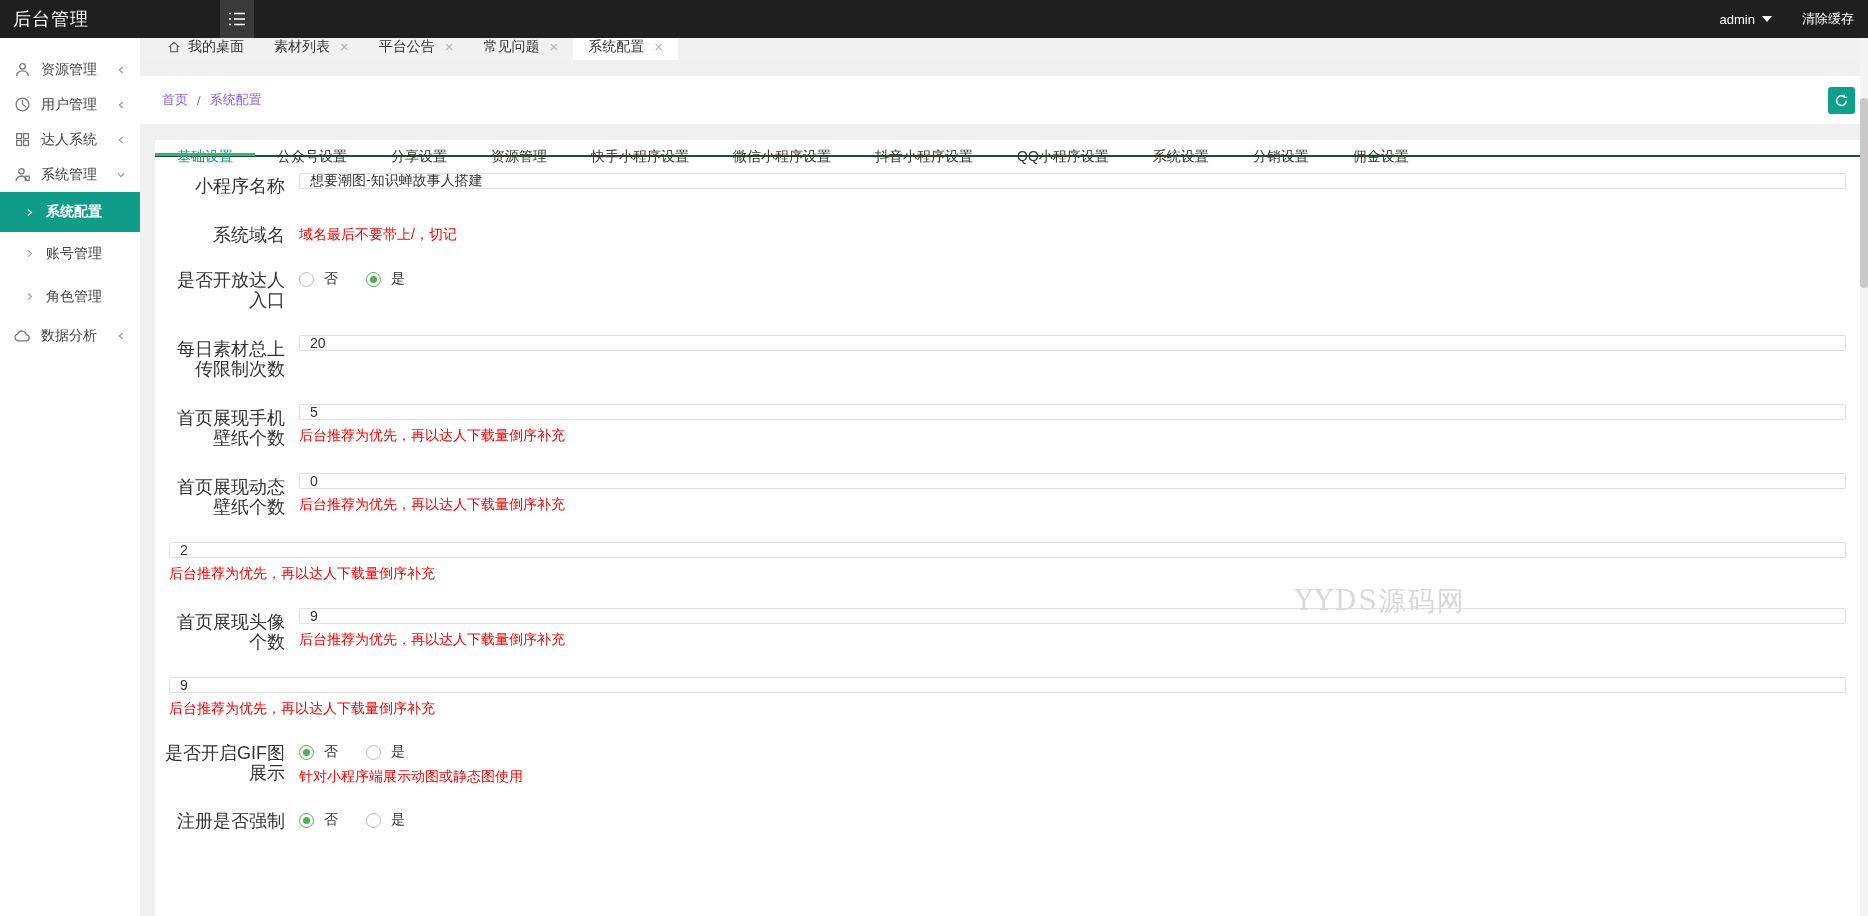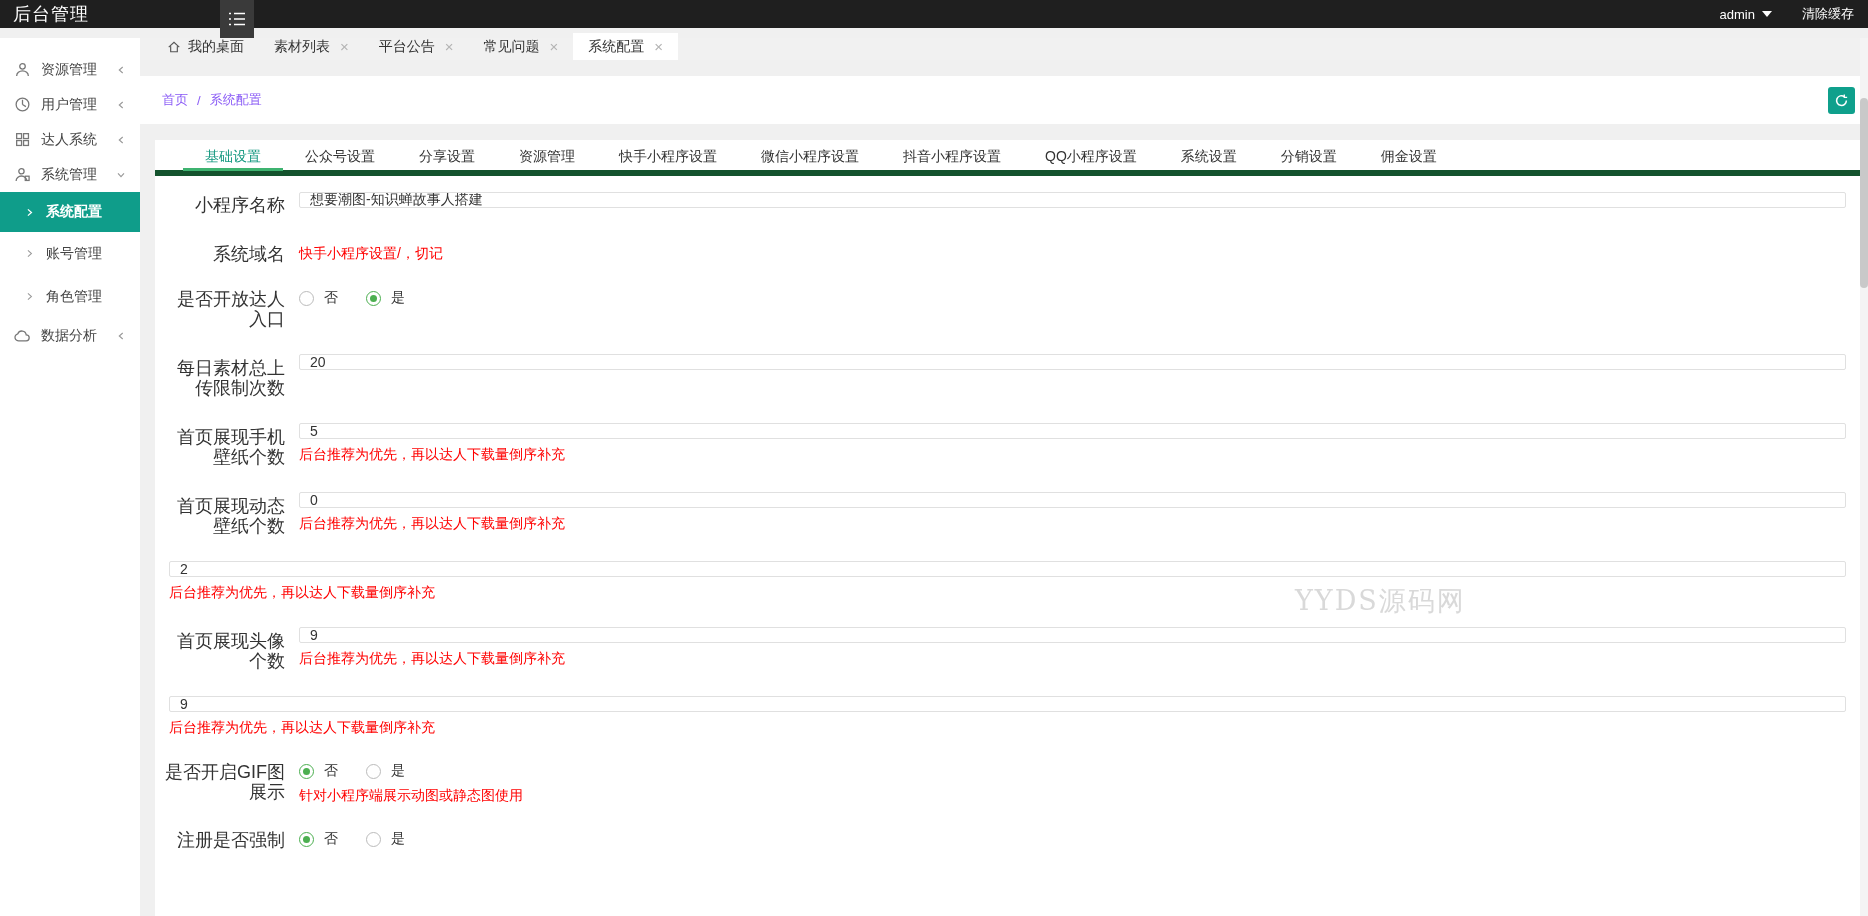--- a/index.html
+++ b/index.html
@@ -3,21 +3,21 @@
 <meta charset="utf-8">
 <style>
   * { box-sizing: border-box; margin: 0; padding: 0; }
   html,body { width:1868px; height:916px; overflow:hidden; }
   body {
     position:relative; background:#f0f0f0;
     font-family:"Liberation Sans","DejaVu Sans",sans-serif;
     color:#333;
   }
   
-  .topbar { position:absolute; top:0; left:0; width:1868px; height:28px;
+  .topbar { position:absolute; top:0; left:0; width:1868px; height:38px;
     background:#1f1f1f; color:#fff; display:flex; align-items:center; z-index:30; }
   .topbar-title { font-size:18px; padding-left:13px; letter-spacing:1px; }
   .hamburger { position:absolute; left:220px; top:0; width:34px; height:38px;
     background:#3a3a3a; display:flex; align-items:center; justify-content:center; cursor:pointer; }
   .topbar-right { margin-left:auto; display:flex; align-items:center; gap:30px;
     padding-right:14px; font-size:13px; }
   .user-trigger { display:flex; align-items:center; gap:7px; cursor:pointer; }
   .caret-down { width:0; height:0; border-left:5px solid transparent;
     border-right:5px solid transparent; border-top:6px solid #fff; }
   .clear-cache { cursor:pointer; }
@@ -45,21 +45,21 @@
   
   .crumbrow { position:absolute; top:76px; left:140px; right:0; height:48px;
     background:#fff; display:flex; align-items:center; padding:0 13px 0 22px;
     font-size:13px; color:#8b5cf6; gap:9px; }
   .refresh-btn { margin-left:auto; width:27px; height:27px; border-radius:3px;
     background:#0fa08c; display:flex; align-items:center; justify-content:center; cursor:pointer; }
 
   
   .panel { position:absolute; top:140px; left:155px; right:8px; height:1000px;
     background:#fff; z-index:5; }
-  .ctabs { display:flex; border-bottom:6px solid #14532d; height:36px;padding-left:28px; }
+  .ctabs { display:flex; border-bottom:2px solid #14532d; height:17px; }
   .ctab { padding:0 22px; line-height:32px; font-size:14px; color:#333;
     position:relative; cursor:pointer; white-space:nowrap; }
   .ctab.active { color:#13987f; }
   .ctab.active::after { content:""; position:absolute; left:0; right:0; bottom:-1px;
     height:3px; background:#3eb370; }
 
   
   .form { margin-top:14px; padding-right:14px; }
   .form-row { display:flex; margin-bottom:24px; }
   .form-label { width:130px; flex:0 0 130px; text-align:center; font-size:18px;
@@ -256,21 +256,21 @@
         
       </div>
     </div>
 
     <div class="form-row">
       <div class="form-label">
         <span>系统域名</span>
         <span></span>
       </div>
       <div class="form-control">
-        <div class="hint">快手小程序设置/，切记</div>
+        <div class="hint">域名最后不要带上/，切记</div>
       </div>
     </div>
 
     <div class="form-row radio-row">
       <div class="form-label">
         <span>是否开放达人</span>
         <span>入口</span>
       </div>
       <div class="form-control">
         <div class="radio-group">

